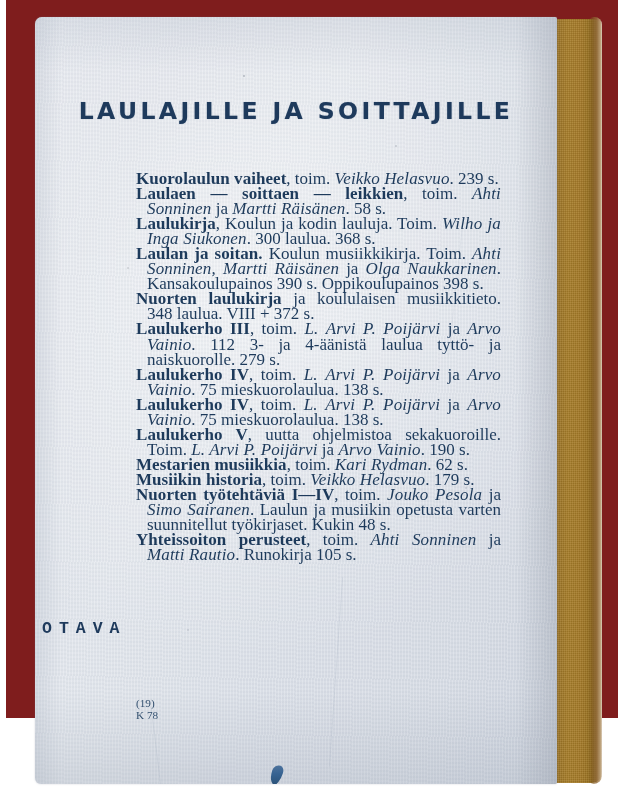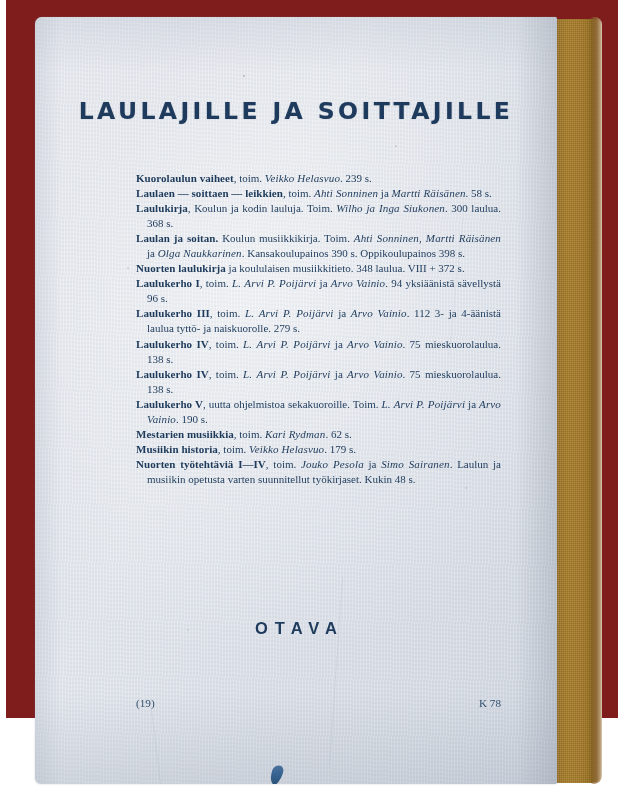--- a/index.html
+++ b/index.html
@@ -198,58 +198,59 @@
     color: #1e3a5c;
     text-shadow: 0 0 1px rgba(30,58,92,0.35);
   }
 
   #booklist {
     position: absolute;
     left: 101px;
     top: 154px;
     width: 365px;
     font-family: "Liberation Serif", serif;
-    font-size: 11px;
+    font-size: 17px;
     line-height: 15.05px;
     color: #1d3char;
     color: #1d3a5b;
     text-align: justify;
   }
   .entry {
     margin: 0 0 0 0;
     padding-left: 11px;
     text-indent: -11px;
   }
   .entry b { font-weight: 700; letter-spacing: 0.05px; }
   .entry i { font-style: italic; letter-spacing: 0.15px; }
 
   #imprint {
     position: absolute;
     left: 0;
     right: 0;
     top: 602px;
-    text-align: center;
-    font-family: Liberation Sans, sans-serif;
+    text-align: left;
+    font-family: Liberation Mono, monospace;
     font-weight: 700;
     font-size: 16.5px;
     letter-spacing: 7px;
     text-indent: 7px;
     color: #1e3a5c;
   }
 
   #footer-row {
     position: absolute;
     left: 101px;
     right: 56px;
     top: 680px;
     display: flex;
     justify-content: space-between;
     font-family: "Liberation Serif", serif;
     font-size: 11.2px;
     color: #33506f;
+    flex-direction: column;
   }
 
   
   #printed, #printed * { -webkit-font-smoothing: antialiased; }
 </style>
 </head>
 <body>
 
 <div id="photo-stage">
 
@@ -278,28 +279,28 @@
       <div id="printed">
 
         <div id="page-title">LAULAJILLE JA SOITTAJILLE</div>
 
         <div id="booklist">
             <p class="entry"><b>Kuorolaulun vaiheet</b><span>, toim. </span><i>Veikko Helasvuo</i><span>. 239 s.</span></p>
             <p class="entry"><b>Laulaen — soittaen — leikkien</b><span>, toim. </span><i>Ahti Sonninen</i><span> ja </span><i>Martti Räisänen</i><span>. 58 s.</span></p>
             <p class="entry"><b>Laulukirja</b><span>, Koulun ja kodin lauluja. Toim. </span><i>Wilho ja Inga Siukonen</i><span>. 300 laulua. 368 s.</span></p>
             <p class="entry"><b>Laulan ja soitan.</b><span> Koulun musiikkikirja. Toim. </span><i>Ahti Sonninen, Martti Räisänen</i><span> ja </span><i>Olga Naukkarinen</i><span>. Kansakoulupainos 390 s. Oppikoulupainos 398 s.</span></p>
             <p class="entry"><b>Nuorten laulukirja</b><span> ja koululaisen musiikkitieto. 348 laulua. VIII + 372 s.</span></p>
-            <p class="entry"><b>Laulukerho I</b><span>, toim. </span><i>L. Arvi P. Poijärvi</i><span> ja </span><i>Arvo Vainio</i><span>. 94 yksiäänistä sävellystä 96 s.</span></p>
             <p class="entry"><b>Laulukerho III</b><span>, toim. </span><i>L. Arvi P. Poijärvi</i><span> ja </span><i>Arvo Vainio</i><span>. 112 3- ja 4-äänistä laulua tyttö- ja naiskuorolle. 279 s.</span></p>
             <p class="entry"><b>Laulukerho IV</b><span>, toim. </span><i>L. Arvi P. Poijärvi</i><span> ja </span><i>Arvo Vainio</i><span>. 75 mieskuorolaulua. 138 s.</span></p>
             <p class="entry"><b>Laulukerho IV</b><span>, toim. </span><i>L. Arvi P. Poijärvi</i><span> ja </span><i>Arvo Vainio</i><span>. 75 mieskuorolaulua. 138 s.</span></p>
             <p class="entry"><b>Laulukerho V</b><span>, uutta ohjelmistoa sekakuoroille. Toim. </span><i>L. Arvi P. Poijärvi</i><span> ja </span><i>Arvo Vainio</i><span>. 190 s.</span></p>
             <p class="entry"><b>Mestarien musiikkia</b><span>, toim. </span><i>Kari Rydman</i><span>. 62 s.</span></p>
             <p class="entry"><b>Musiikin historia</b><span>, toim. </span><i>Veikko Helasvuo</i><span>. 179 s.</span></p>
             <p class="entry"><b>Nuorten työtehtäviä I—IV</b><span>, toim. </span><i>Jouko Pesola</i><span> ja </span><i>Simo Sairanen</i><span>. Laulun ja musiikin opetusta varten suunnitellut työkirjaset. Kukin 48 s.</span></p>
+            <p class="entry"><b>Yhteissoiton perusteet</b><span>, toim. </span><i>Ahti Sonninen</i><span> ja </span><i>Matti Rautio</i><span>. Runokirja 105 s.</span></p>
           </div>
 
         <div id="imprint">OTAVA</div>
 
         <div id="footer-row">
           <span>(19)</span>
           <span>K 78</span>
         </div>
 
       </div>

